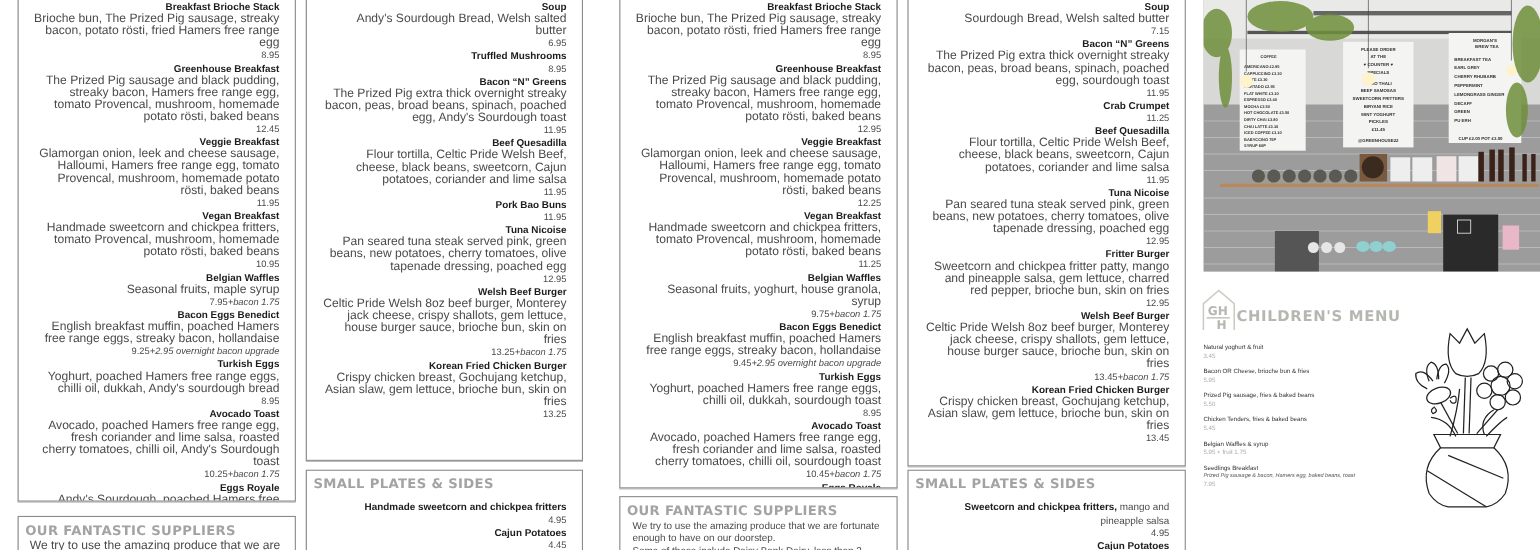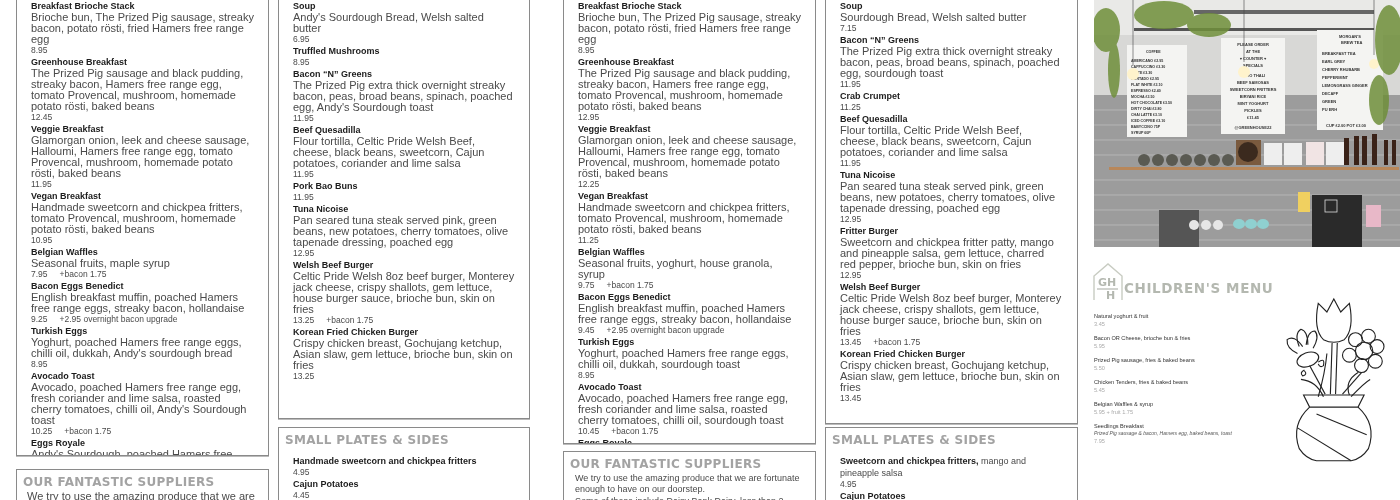--- a/index.html
+++ b/index.html
@@ -11,22 +11,22 @@
     border: 1px solid #8a8a8a;
     background: #fff;
     overflow: hidden;
     box-shadow: 0 1px 0 #bbb;
   }
   .panel-inner { padding: 0 14px 0 14px; }
 
   .item-name { font-size: 9px; font-weight: bold; color: #1c1c1c; line-height: 12px; }
   .item-desc { font-size: 11px; color: #4a4a4a; line-height: 11px; }
   .item-price { font-size: 8.5px; color: #4a4a4a; line-height: 11px; }
-  .item-price .extra { margin-left: 12px; }
-  .item { margin-bottom: 0; }
+  .item-price .extra { font-style: italic; }
+  .item { margin-bottom: 0; text-align: right; }
 
   .section-title {
     font-family: "DejaVu Sans", sans-serif;
     font-weight: bold;
     font-size: 12px;
     color: #a3a3a3;
     letter-spacing: 0.3px;
     padding: 5px 0 0 6px;
   }
   .sides-body { padding: 8px 14px 0 14px; }

